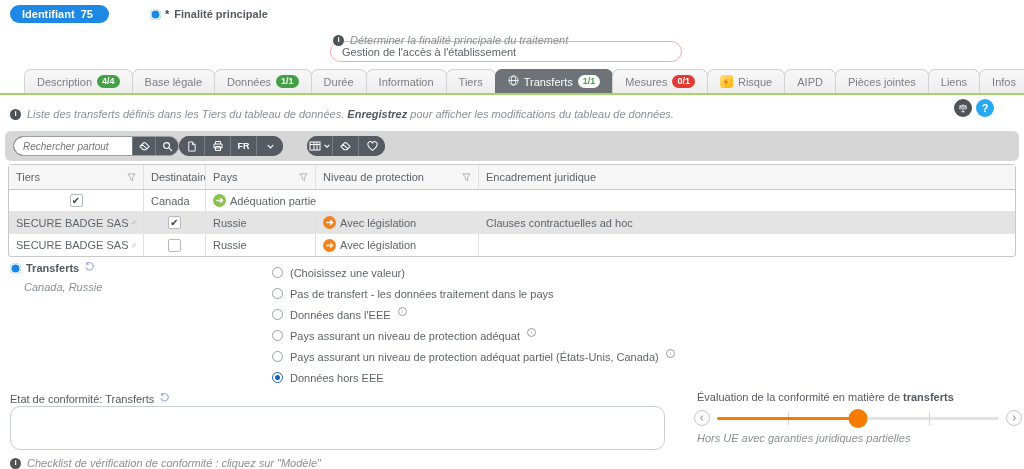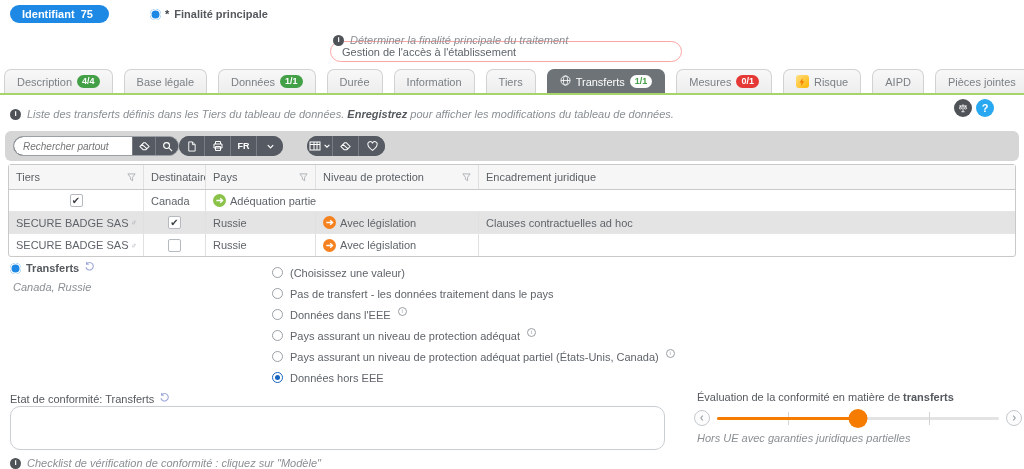--- a/index.html
+++ b/index.html
@@ -11,21 +11,21 @@
   
   .idbadge { position:absolute; left:10px; top:5px; background:#1e88e5; color:#fff; font-weight:bold; border-radius:11px; padding:3px 16px 3px 12px; font-size:11px; }
   .field-label { position:absolute; left:150px; top:8px; display:flex; align-items:flex-start; gap:4px; font-weight:bold; color:#55595e; }
   .field-icon { width:11px; height:11px; border-radius:50%; background:#1e88e5; display:inline-block; box-shadow:inset 0 0 0 1.5px #fff, inset 0 0 0 4px #1e88e5; margin-top:1px; }
   .req { color:#3c4044; font-weight:bold; margin-right:1px; }
   .finalite-input { position:absolute; left:330px; top:2px; width:352px; height:21px; border:1px solid #fca5a5; border-radius:11px; padding:0 11px; font-size:11px; color:#5f646a; font-family:"Liberation Sans",sans-serif; background:#fff;margin-top:39px; }
   .hint { position:absolute; left:333px; top:34px; display:flex; gap:6px; align-items:center; }
   .info-dot { width:11px; height:11px; min-width:11px; border-radius:50%; background:#4f5358; color:#fff; font-size:8px; font-weight:bold; font-style:normal; display:inline-flex; align-items:center; justify-content:center; line-height:1; }
 
   
-  #tabbar { position:absolute; top:69px; left:0; width:1024px; height:26px; display:flex; align-items:flex-end; padding-left:4px; border-bottom:2px solid #a5d46a;gap:12px; }
+  #tabbar { position:absolute; top:69px; left:0; width:1024px; height:26px; display:flex; align-items:flex-end; padding-left:24px; border-bottom:2px solid #a5d46a; }
   .tab { height:24px; display:flex; align-items:center; gap:5px; padding:0 12px; background:linear-gradient(#f8f8f8,#ededed); border:1px solid #d2d2d2; border-bottom:none; border-radius:7px 7px 0 0; margin-right:-1px; color:#7a7f84; cursor:pointer; white-space:nowrap; }
   .tab.active { background:#6e7377; border-color:#6e7377; color:#fff; }
   .tbadge { border-radius:8px; padding:1px 5px; font-size:9px; font-weight:bold; color:#fff; line-height:1.2; }
   .tbadge.green { background:#43a047; }
   .tbadge.red { background:#e53935; }
   .tbadge.active { background:#fff; color:#43a047; }
   .bolt-ico { width:13px; height:13px; border-radius:3px; background:linear-gradient(135deg,#ffe082,#ffb300); display:inline-flex; align-items:center; justify-content:center; }
 
   
   .banner { position:absolute; top:108px; left:10px; display:flex; gap:6px; align-items:center; font-style:italic; color:#8a8f94; }
@@ -54,21 +54,21 @@
   .cell:last-child { border-right:none; }
   .trow { height:22px; border-bottom:1px solid #e6e6e6; }
   .trow:last-child { border-bottom:none; }
   .trow.alt { background:#e4e4e4; }
   .cell.center { justify-content:center; }
   .cbox { width:13px; height:13px; border:1px solid #b5bac0; border-radius:2px; background:#fff; display:inline-flex; align-items:center; justify-content:center; font-size:10px; color:#3c4044; cursor:pointer; }
   .nicon { width:13px; height:13px; min-width:13px; border-radius:50%; display:inline-flex; align-items:center; justify-content:center; }
 
   
   .tlabel { position:absolute; left:10px; top:261px; display:flex; align-items:center; gap:5px; }
-  .tvalue { position:absolute; left:13px; top:281px; }
+  .tvalue { position:absolute; left:24px; top:281px; }
   #radios { position:absolute; left:272px; top:262px; display:flex; flex-direction:column; }
   .ropt { height:21px; display:flex; align-items:center; gap:7px; cursor:pointer; color:#5f646a; }
   .rcirc { width:11px; height:11px; min-width:11px; border-radius:50%; border:1px solid #9aa0a6; background:#fff; position:relative; }
   .rcirc.sel { border-color:#1565c0; }
   .rcirc.sel::after { content:""; position:absolute; left:2px; top:2px; width:5px; height:5px; border-radius:50%; background:#1565c0; }
   .oinfo { width:9px; height:9px; border-radius:50%; border:1px solid #9aa0a6; color:#9aa0a6; font-size:6px; display:inline-flex; align-items:center; justify-content:center; margin-top:-7px; font-style:normal; }
 
   
   .conf-label { position:absolute; left:10px; top:392px; display:flex; align-items:center; gap:5px; color:#55595e; }
   .conf-area { position:absolute; left:10px; top:406px; width:655px; height:44px; border:1px solid #c9ced3; border-radius:10px; resize:none; font-family:"Liberation Sans",sans-serif; padding:5px 9px; font-size:11px; color:#5f646a; }

